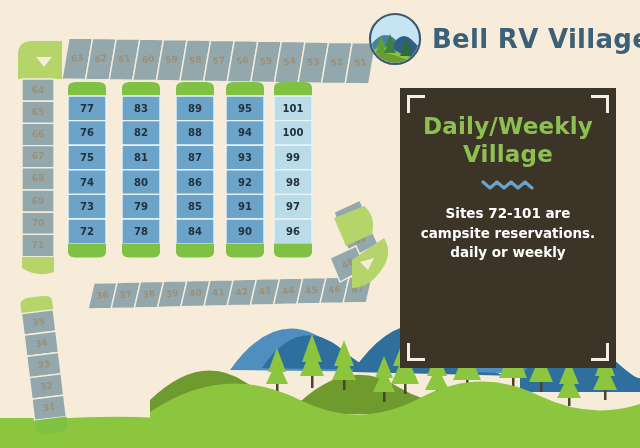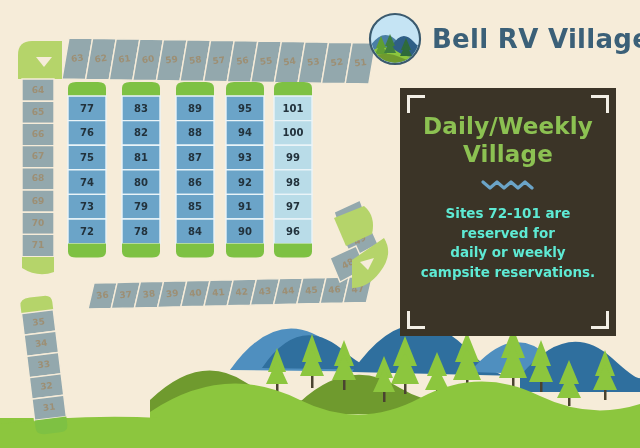--- a/index.html
+++ b/index.html
@@ -19,39 +19,39 @@
   }
   .brand-logo{width:54px;height:54px;flex:0 0 auto;}
   .brand-title{
     font-family:"DejaVu Sans","Liberation Sans",sans-serif;
     font-size:26px;font-weight:bold;color:#3b6078;
     letter-spacing:.3px;white-space:nowrap;
   }
 
   
   .info-panel{
-    position:absolute;left:400px;top:88px;width:216px;height:248px;
+    position:absolute;left:400px;top:88px;width:216px;height:280px;
     background:#3b3427;z-index:14;
     box-sizing:border-box;
     padding:16px 12px 10px;
     text-align:center;
   }
   .corner{position:absolute;width:15px;height:15px;border-color:#f3efe6;border-style:solid;border-width:0;}
   .corner.tl{left:7px;top:7px;border-left-width:3px;border-top-width:3px;}
   .corner.tr{right:7px;top:7px;border-right-width:3px;border-top-width:3px;}
   .corner.bl{left:7px;bottom:7px;border-left-width:3px;border-bottom-width:3px;}
   .corner.br{right:7px;bottom:7px;border-right-width:3px;border-bottom-width:3px;}
 
   .panel-heading{
     color:#8cc152;font-size:23px;font-weight:bold;line-height:1.22;
     margin:8px 0 0;letter-spacing:.2px;
   }
   .panel-divider{margin:10px auto 14px;width:56px;height:12px;display:block;}
   .panel-body{
-    color:#5eead4;font-size:13.5px;line-height:1.45;font-weight:bold;
+    color:#ffffff;font-size:13.5px;line-height:1.45;font-weight:bold;
     margin:0;padding:0 4px;
   }
 
   
   .site-label{
     font-family:"DejaVu Sans","Liberation Sans",sans-serif;
     font-weight:bold;
     dominant-baseline:middle;text-anchor:middle;
   }
   .lbl-road{fill:#9d8f74;font-size:9px;}
@@ -377,17 +377,16 @@
     <div>Daily/Weekly</div>
     <div>Village</div>
   </div>
 
   <svg class="panel-divider" viewBox="0 0 56 12">
     <polyline points="3,4 10,10 17,4 24,10 31,4 38,10 45,4 52,10" fill="none" stroke="#6ba4c8" stroke-width="3.2" stroke-linecap="round" stroke-linejoin="round"></polyline>
   </svg>
 
   <div class="panel-body">
     <div>Sites 72-101 are</div>
-    <div>reserved for</div>
+    <div>campsite reservations.</div>
     <div>daily or weekly</div>
-    <div>campsite reservations.</div>
   </div>
 </div>
 
 </body></html>

